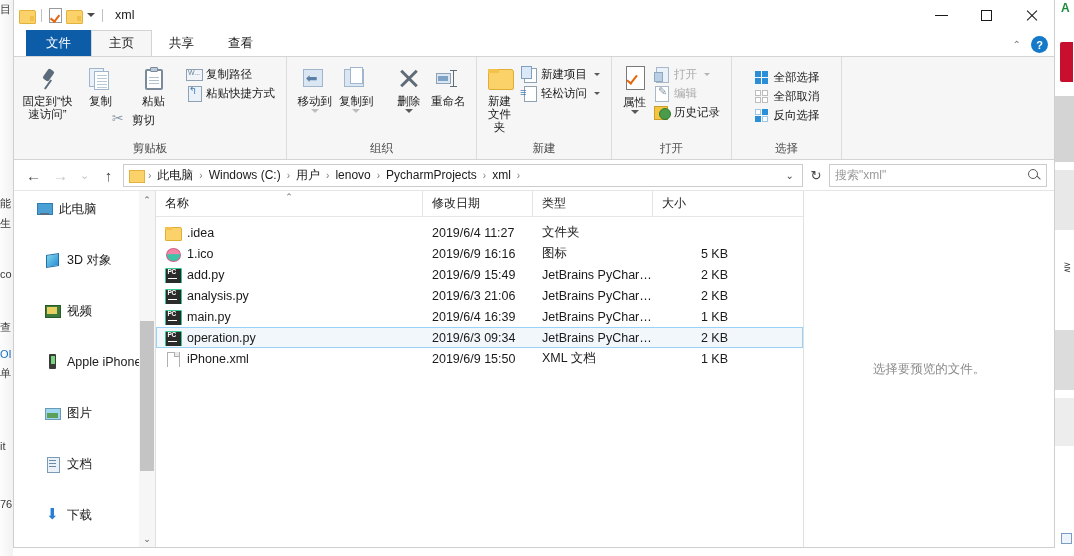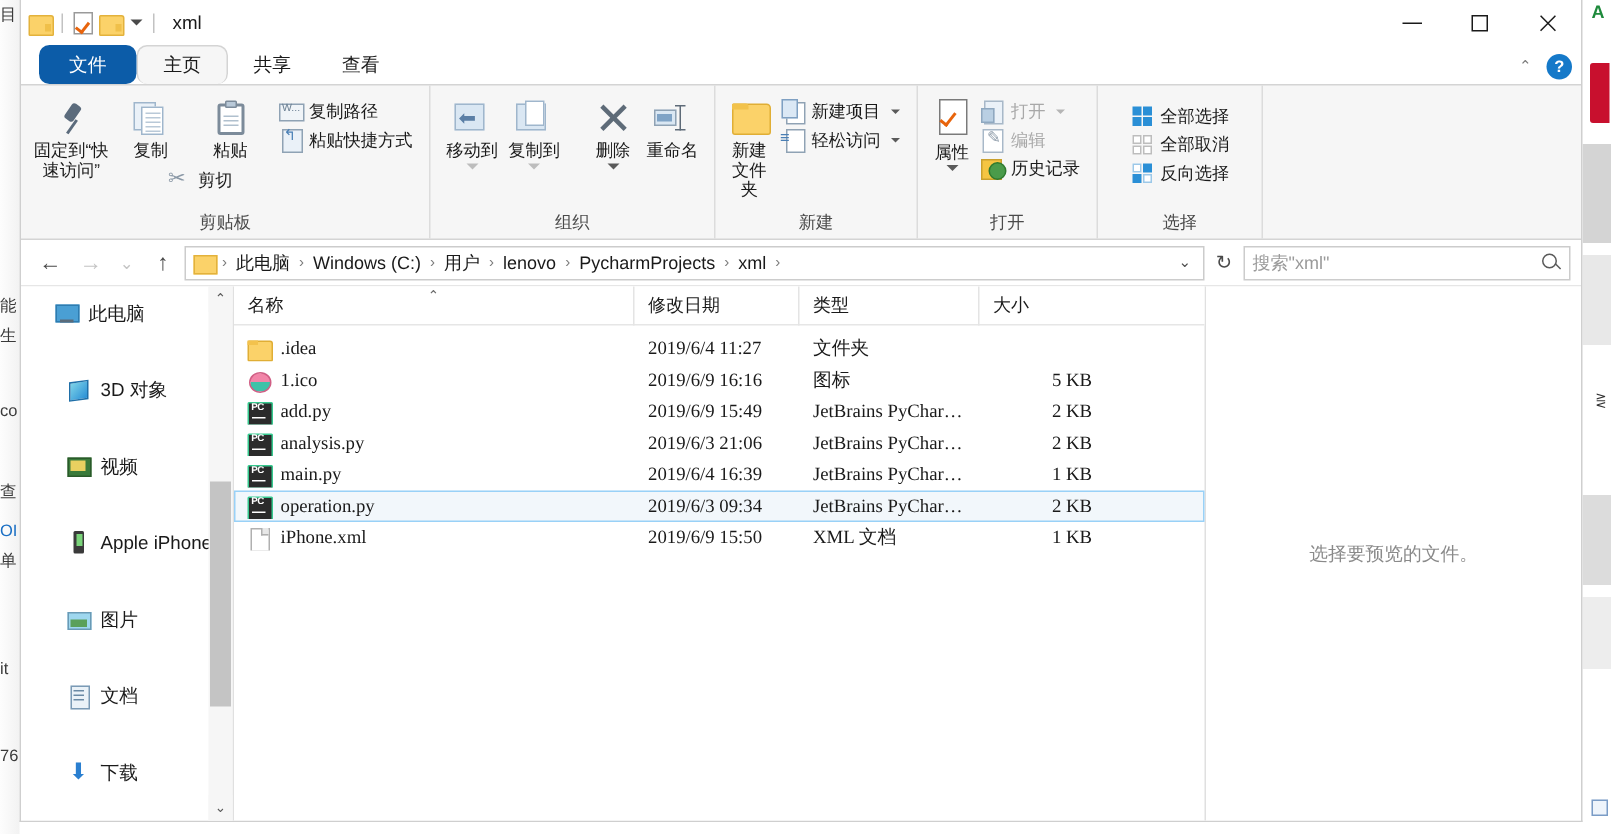--- a/index.html
+++ b/index.html
@@ -68,21 +68,21 @@
   .wb-max{width:11px;height:11px;border:1px solid #1a1a1a;}
   .wb-close{position:relative;width:13px;height:13px;}
   .wb-close:before,.wb-close:after{content:"";position:absolute;left:0;top:6px;width:14px;height:1px;background:#1a1a1a;}
   .wb-close:before{transform:rotate(45deg);}
   .wb-close:after{transform:rotate(-45deg);}
 
   
   .tabstrip { height:26px; background:#ffffff; display:flex; align-items:flex-end;
     position:relative; flex:0 0 26px; padding-left:12px;}
   .tab { height:26px; padding:0 17px; display:flex; align-items:center;
-    font-size:12.5px; color:#1a1a1a; cursor:default;border-radius:7px; }
+    font-size:12.5px; color:#1a1a1a; cursor:default; }
   .tab.file { background:#0c5ca8; color:#ffffff; padding:0 20px; }
   .tab.active { background:#f6f6f6; border:1px solid #d4d4d4; border-bottom:none;
     position:relative; z-index:3; }
   .tabstrip-right { position:absolute; right:6px; bottom:3px; display:flex;
     align-items:center; gap:10px; }
   .ribbon-caret { color:#7a7a7a; font-size:10px; }
   .help-btn { width:17px;height:17px;border-radius:50%;background:#1579c9;color:#fff;
     font-size:11px;font-weight:bold;display:flex;align-items:center;justify-content:center;}
 
   
@@ -292,21 +292,21 @@
     color:#1a1a1a; background:#ffffff; border-bottom:1px solid #e6e6e6; position:relative;}
   .col-h { padding-left:9px; position:relative; height:26px; display:flex; align-items:center;
     cursor:default; }
   .col-h + .col-h { border-left:1px solid #e4e4e4; }
   .col-h .sortmark { position:absolute; left:50%; top:1px; transform:translateX(-50%);
     font-size:9px; color:#6a6a6a; }
   .c-name{ width:266px; }
   .c-date{ width:110px; }
   .c-type{ width:120px; }
   .c-size{ width:84px; }
-  .rows { flex:1; padding-top:5px;font-family:Liberation Serif, serif; }
+  .rows { flex:1; padding-top:5px; }
   .row { height:21px; display:flex; align-items:center; font-size:12.5px;
     color:#1a1a1a; cursor:default; border:1px solid transparent; }
   .row.selected { background:#f2f7fb; border:1px solid #99d1f7; }
   .cell { padding-left:9px; overflow:hidden; white-space:nowrap; text-overflow:ellipsis; }
   .cell.name { width:266px; display:flex; align-items:center; gap:6px; padding-left:8px;}
   .cell.date { width:110px; }
   .cell.type { width:120px; }
   .cell.size { width:84px; text-align:right; padding-right:9px; padding-left:0; }
   .f-ico { width:16px;height:16px;position:relative;flex:0 0 16px; }
   .fi-folder:before{content:"";position:absolute;left:0px;top:2px;width:15px;height:12px;

